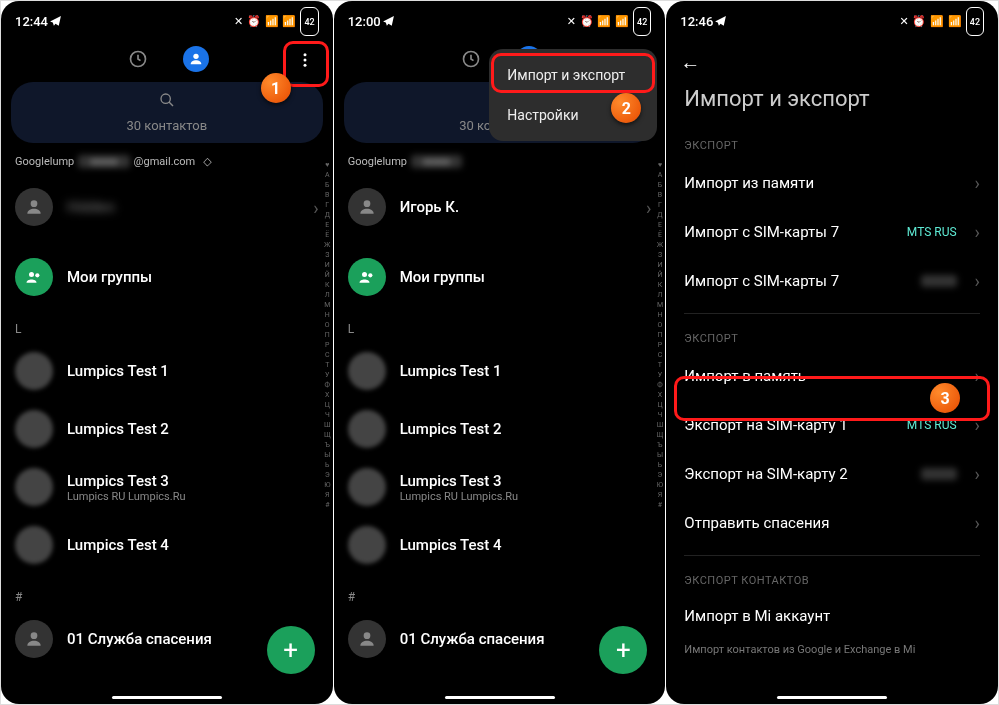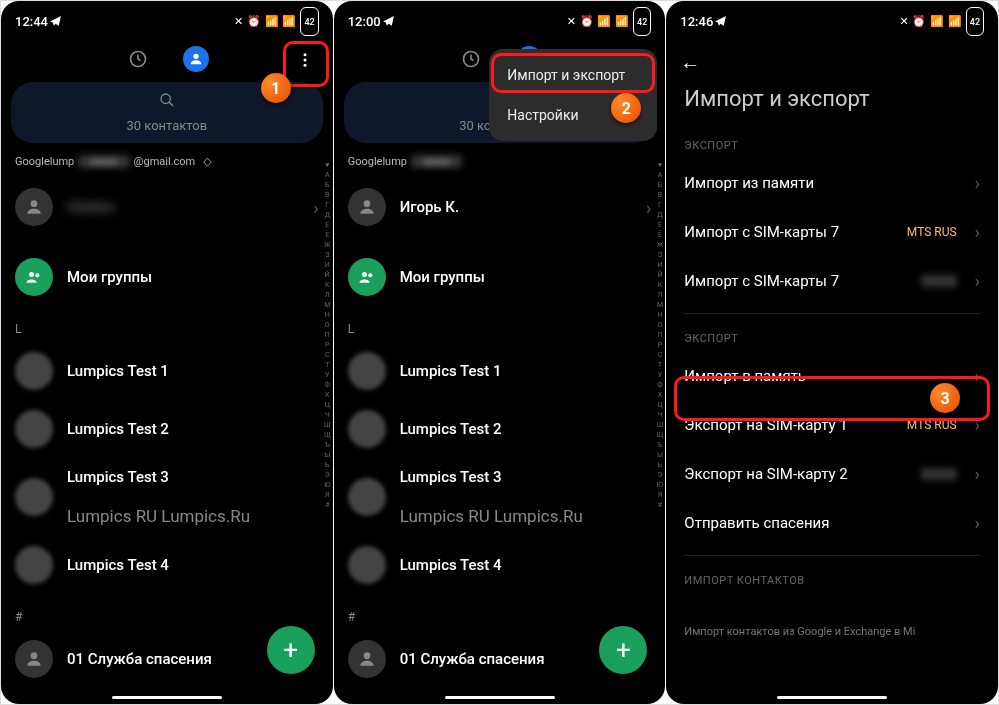--- a/index.html
+++ b/index.html
@@ -99,21 +99,21 @@
     width: 38px; height: 38px;
     border-radius: 50%;
     background: #333;
     display: flex; align-items: center; justify-content: center;
     flex-shrink: 0;
   }
   .avatar.green { background: #1ba05b; }
   .avatar.blur { filter: blur(2px); background: #444; }
   .contact-info { flex: 1; }
   .contact-name { font-size: 15px; font-weight: 500; }
-  .contact-sub { font-size: 17px; color: #888; margin-top: 20px; }
+  .contact-sub { font-size: 11px; color: #888; margin-top: 0; }
   .contact-name.blur { filter: blur(4px); color: #666; }
   .chevron { color: #555; font-size: 18px; }
   .section-letter {
     padding: 16px 14px 6px;
     font-size: 12px;
     color: #888;
   }
   .index-strip {
     position: absolute;
     right: 2px;
@@ -178,21 +178,21 @@
     color: #666;
     letter-spacing: 0.5px;
   }
   .settings-row {
     display: flex;
     align-items: center;
     padding: 14px 18px;
     gap: 18px;
   }
   .settings-row .label { flex: 1; font-size: 15px; }
-  .settings-row .value { font-size: 12px; color: #fdba74; }
+  .settings-row .value { font-size: 12px; color: #5eead4; }
   .settings-row .value.blur { filter: blur(3px); background: #333; border-radius: 3px; padding: 0 18px; height: 12px; }
   .settings-sub { font-size: 11px; color: #777; margin-top: 18px; }
   .divider { height: 1px; background: #222; margin: 8px 18px; }
   .callout {
     position: absolute;
     border: 3px solid #ff1a1a;
     border-radius: 10px;
     pointer-events: none;
     z-index: 20;
   }
@@ -587,21 +587,22 @@
     <span class="label">Экспорт на SIM-карту 2</span>
     <span class="value blur"></span>
     <span class="chevron">›</span>
   </div>
   <div class="settings-row">
     <span class="label">Отправить спасения</span>
     <span class="chevron">›</span>
   </div>
   <div class="divider"></div>
 
-  <div class="settings-section">ИМПОРТ КОНТАКТОВ</div>
+  <div class="settings-section">ЭКСПОРТ КОНТАКТОВ</div>
   <div class="settings-row" style="padding-bottom:4px;">
     <div class="contact-info">
+      <div class="label" style="font-size:15px;">Импорт в Mi аккаунт</div>
       <div class="settings-sub">Импорт контактов из Google и Exchange в Mi</div>
     </div>
   </div>
 
   <div class="home-handle"></div>
 </div>
 
 </body></html>

